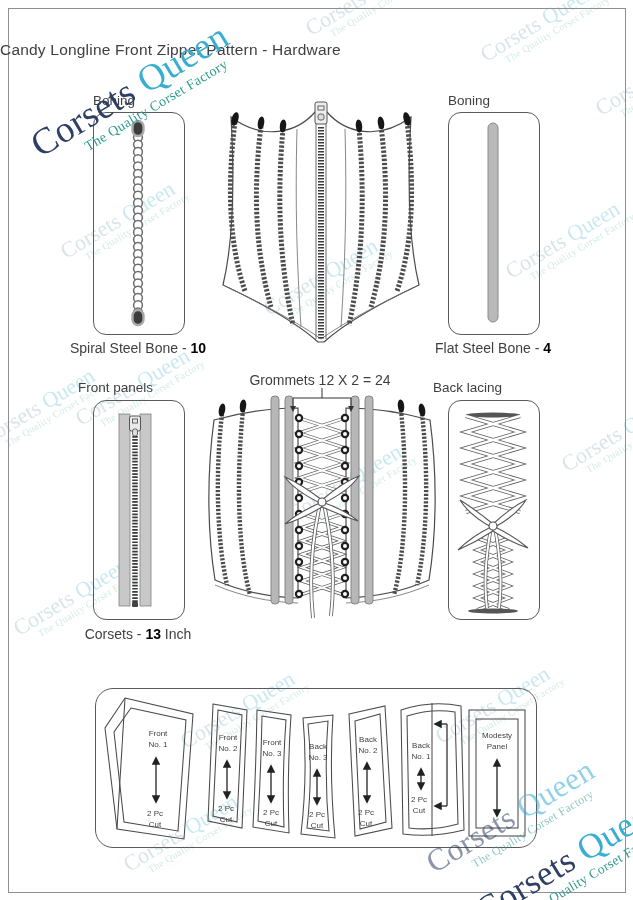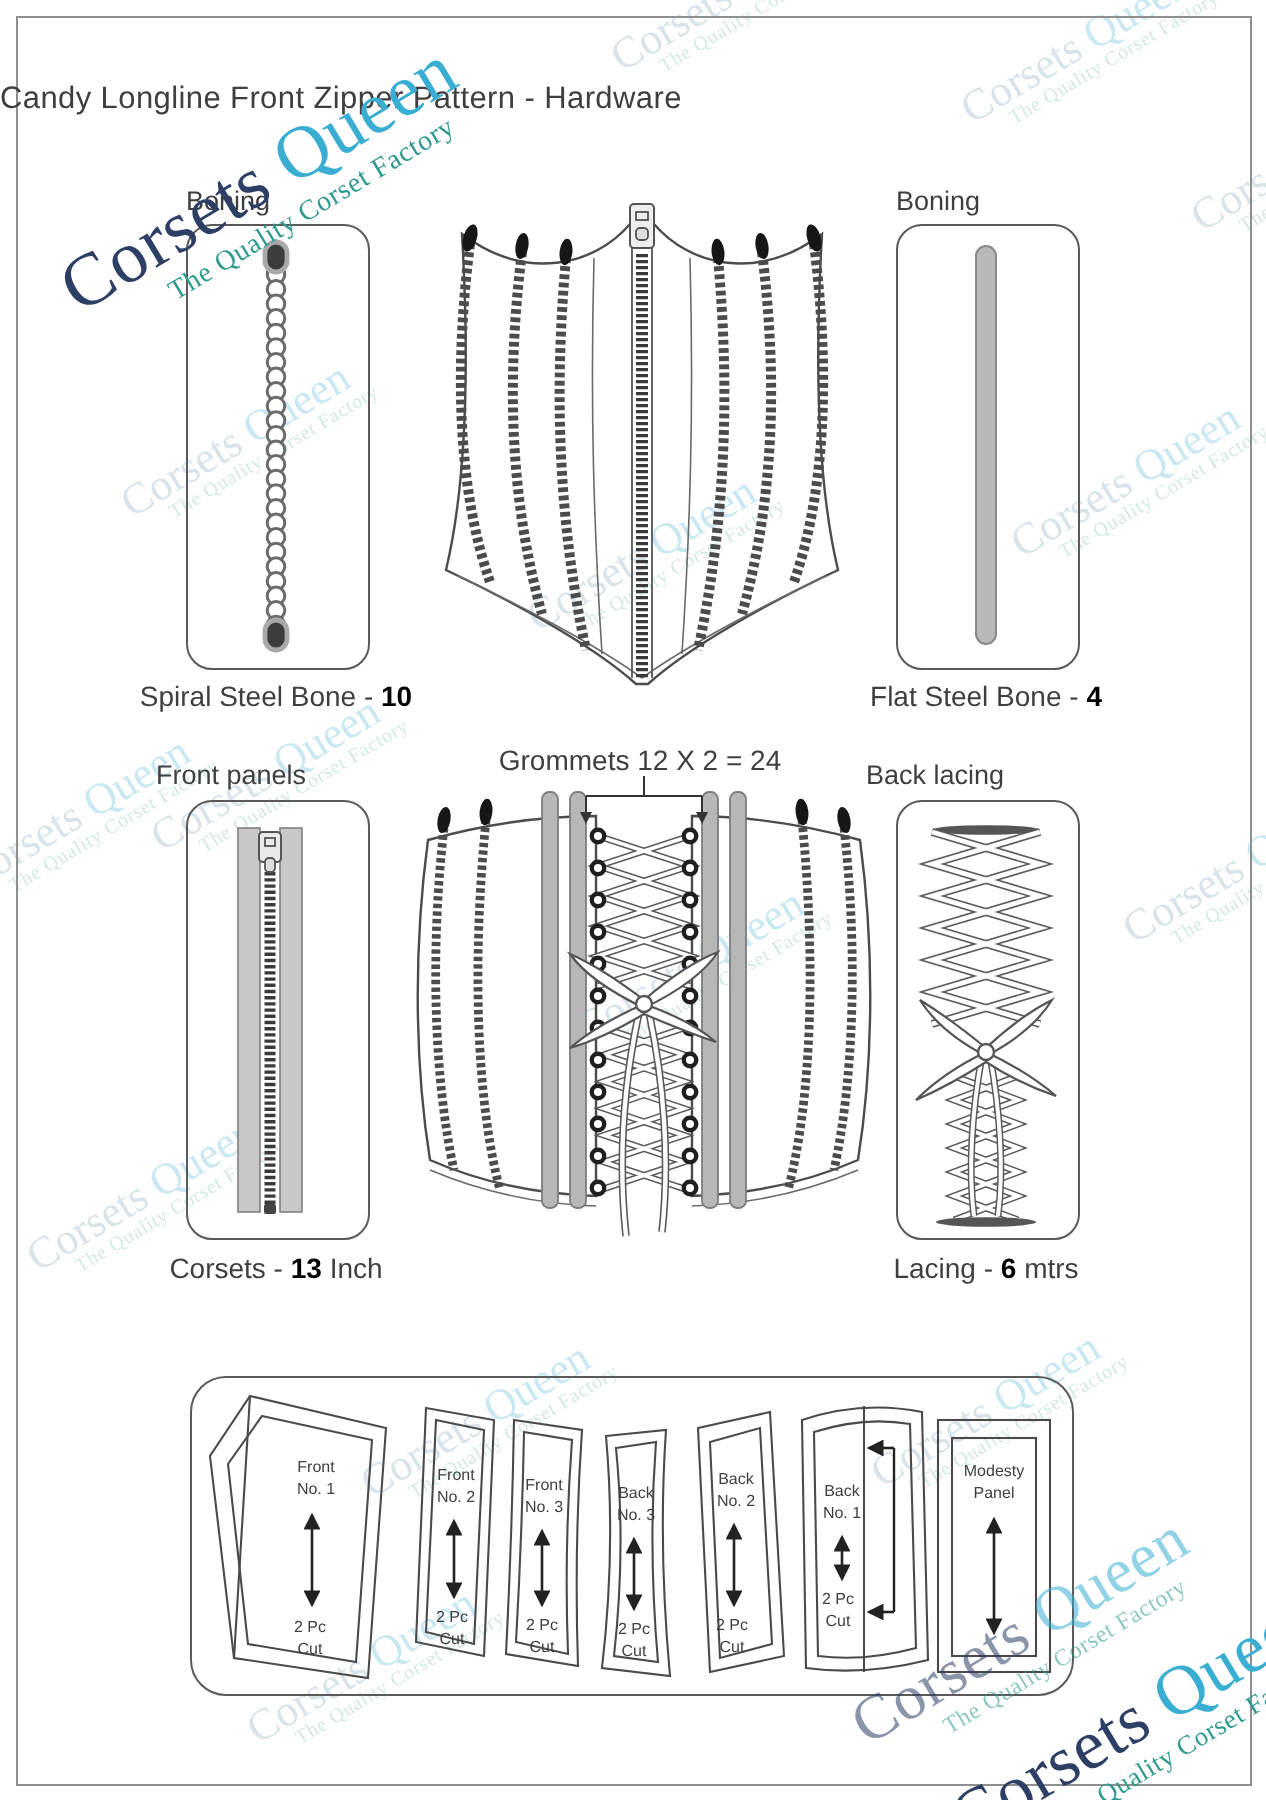--- a/index.html
+++ b/index.html
@@ -238,23 +238,20 @@
   <div class="abs caption" style="left:53px;width:170px;top:340px">
     <span>Spiral Steel Bone - </span><span class="red">10</span><span></span>
   </div>
   <div class="abs caption" style="left:408px;width:170px;top:340px">
     <span>Flat Steel Bone - </span><span class="red">4</span><span></span>
   </div>
   <div class="abs caption" style="left:200px;width:240px;top:372px">Grommets 12 X 2 = 24</div>
   <div class="abs caption" style="left:53px;width:170px;top:626px">
     <span>Corsets - </span><span class="red">13</span><span> Inch</span>
   </div>
-  <div class="abs caption" style="left:408px;width:170px;top:626px">
-    <span>Lacing - </span><span class="red">6</span><span> mtrs</span>
-  </div>
 
   <div class="abs hw-box" style="left:95px;top:688px;width:440px;height:158px;border-radius:18px"></div>
 
   <svg style="left:95px;top:688px" width="440" height="158">
     <defs>
       <marker id="ah" viewBox="0 0 10 10" refX="8" refY="5" markerWidth="6.5" markerHeight="6.5" orient="auto-start-reverse">
         <path d="M0,0 L10,5 L0,10 Z" fill="#222"></path>
       </marker>
     </defs>
 

